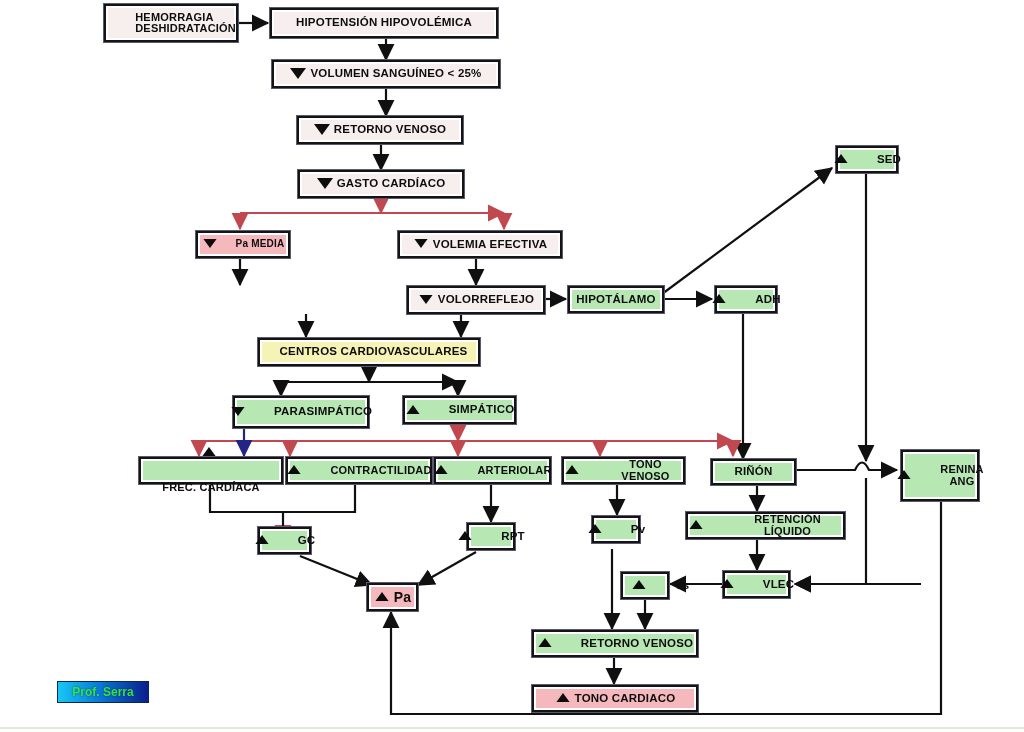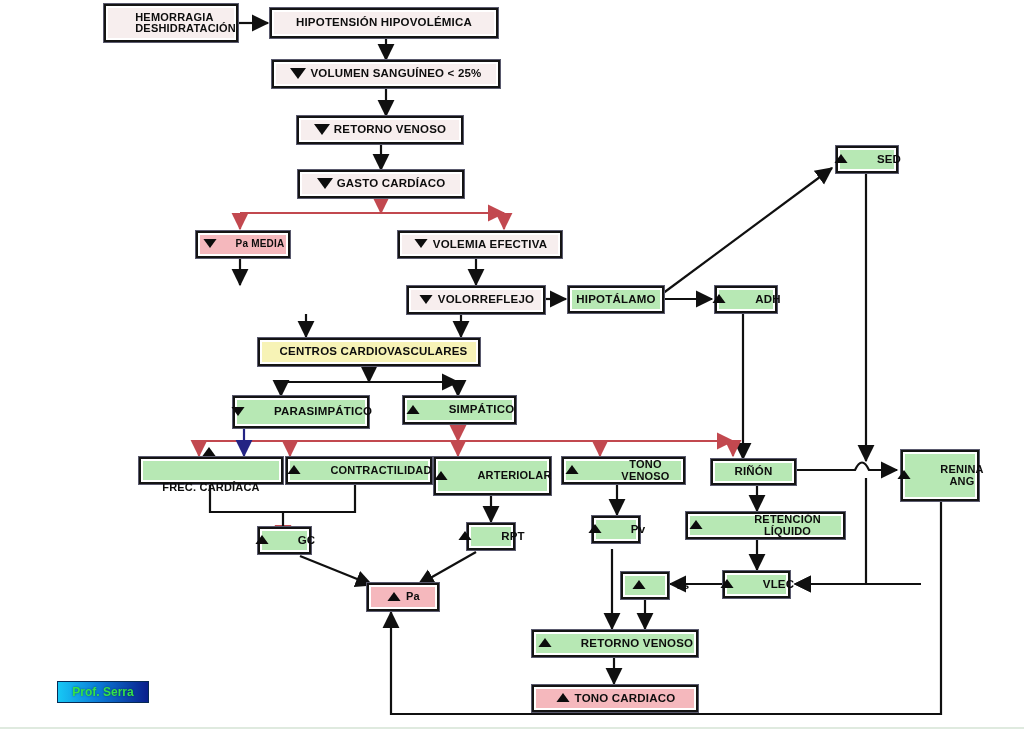--- a/index.html
+++ b/index.html
@@ -225,21 +225,21 @@
   <div class="node green" style="left:139px;top:457px;width:144px;height:27px;font-size:11px;flex-direction:column;">
     <span class="tri up sm"></span>
     <span class="lbl">FREC. CARDÍACA</span>
   </div>
 
   <div class="node green" style="left:286px;top:457px;width:146px;height:27px;font-size:11px;">
     <span class="tri up sm"></span>
     <span class="lbl">CONTRACTILIDAD</span>
   </div>
 
-  <div class="node green" style="left:434px;top:457px;width:117px;height:38px;font-size:11px;">
+  <div class="node green" style="left:434px;top:457px;width:117px;height:27px;font-size:11px;">
     <span class="tri up sm"></span>
     <span class="lbl">ARTERIOLAR</span>
   </div>
 
   <div class="node green" style="left:562px;top:457px;width:123px;height:27px;font-size:11px;">
     <span class="tri up sm"></span>
     <span class="lbl">TONO VENOSO</span>
   </div>
 
   <div class="node green" style="left:711px;top:459px;width:85px;height:26px;font-size:11.5px;">
@@ -265,21 +265,21 @@
   <div class="node green" style="left:592px;top:516px;width:48px;height:27px;font-size:11.5px;">
     <span class="tri up sm"></span>
     <span class="lbl">Pv</span>
   </div>
 
   <div class="node green" style="left:686px;top:512px;width:159px;height:27px;font-size:11px;">
     <span class="tri up sm"></span>
     <span class="lbl">RETENCIÓN LÍQUIDO</span>
   </div>
 
-  <div class="node pink" style="left:367px;top:583px;width:72px;height:28px;font-size:11px;">
+  <div class="node pink" style="left:367px;top:583px;width:51px;height:28px;font-size:14px;">
     <span class="tri up sm"></span>
     <span class="lbl">Pa</span>
   </div>
 
   <div class="node green" style="left:621px;top:572px;width:48px;height:27px;font-size:11.5px;padding-left:30px;">
     <span class="tri up sm"></span>
     <span class="lbl">Vs</span>
   </div>
 
   <div class="node green" style="left:723px;top:571px;width:67px;height:27px;font-size:11.5px;">

